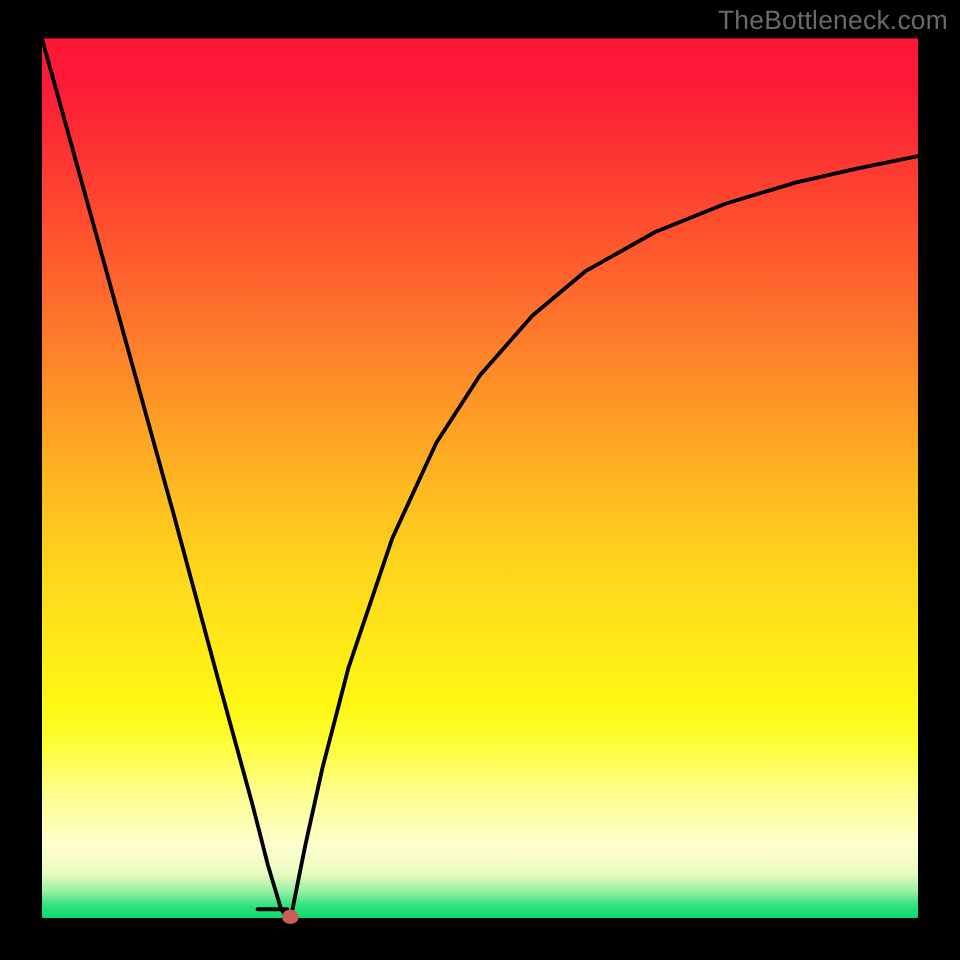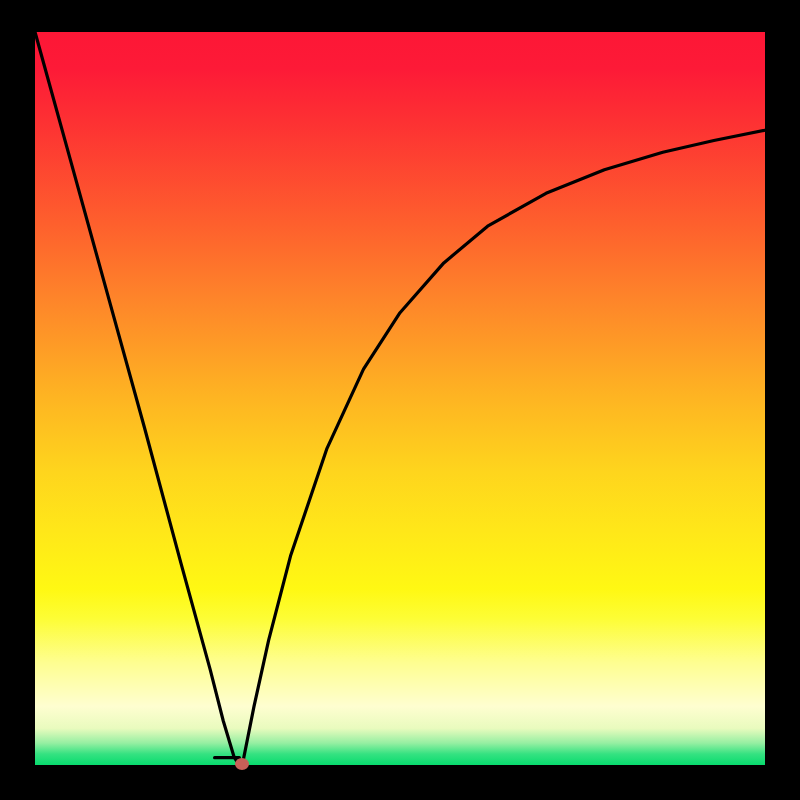--- a/index.html
+++ b/index.html
@@ -69,20 +69,21 @@
     background: #c86058;
     transform: translate(-50%, -50%);
     z-index: 5;
   }
 </style>
 </head>
 <body>
 
 <div class="frame">
 
+  <div class="watermark">TheBottleneck.com</div>
 
   <div class="plot-area">
 
     <svg class="curve" viewBox="0 0 730 733" preserveAspectRatio="none">
       <path id="curve-path" fill="none" stroke="#000" stroke-width="3.2" stroke-linejoin="round" stroke-linecap="round" d="M 0.0 0.0 L 36.5 131.9 L 73.0 263.9 L 109.5 395.8 L 146.0 531.4 L 175.2 637.7 L 188.3 689.0 L 199.3 725.7 L 204.4 733.0 M 179.6 725.7 L 204.4 725.7 M 207.3 733.0 L 219.0 674.4 L 233.6 608.4 L 255.5 524.1 L 292.0 416.3 L 328.5 337.2 L 365.0 280.7 L 408.8 230.9 L 452.6 194.2 L 511.0 161.3 L 569.4 137.8 L 627.8 120.2 L 678.9 108.5 L 730.0 98.2"></path>
     </svg>
 
     <div class="dot" id="marker-dot" style="left: 207.32px; top: 731.534px;"></div>
   </div>
 

